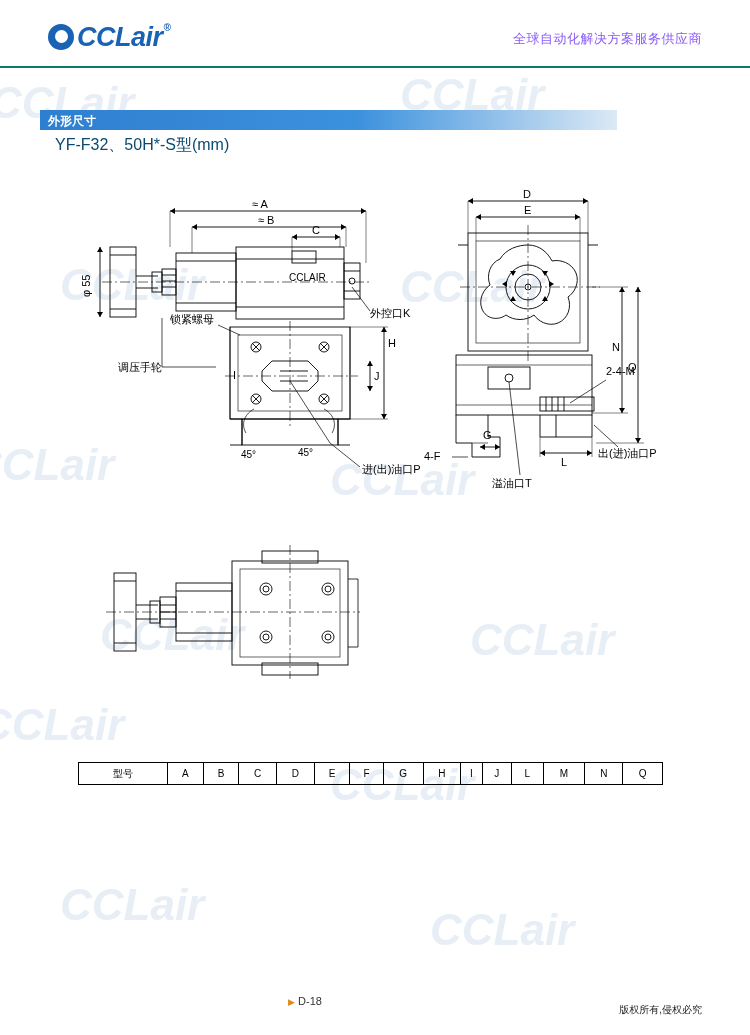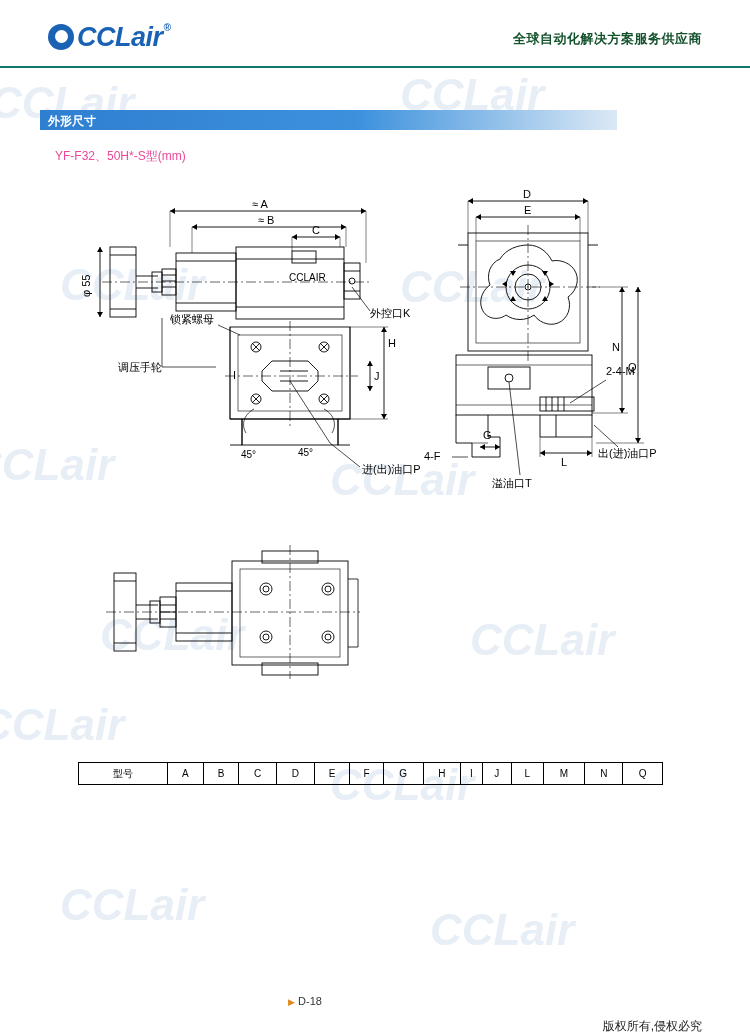--- a/index.html
+++ b/index.html
@@ -58,45 +58,45 @@
     font-size: 10px;
     color: #1a62b3;
     vertical-align: top;
     line-height: 12px;
     margin-left: 1px;
   }
   .header-slogan {
     position: absolute;
     right: 48px; top: 30px;
     font-size: 13px;
-    font-weight: bold;
-    color: #14532d;
+    font-weight: normal;
+    color: #8b5cf6;
     letter-spacing: 0.5px;
   }
 
   
   .section-bar {
     position: absolute;
     left: 40px; top: 110px;
     width: 577px; height: 20px;
     background: linear-gradient(to right, #2f7fd0 0%, #3c91dd 55%, #dce9f5 100%);
   }
   .section-bar-text {
     position: absolute;
     left: 8px; top: 3px;
     font-size: 12px;
     color: #ffffff;
     font-weight: bold;
   }
 
   .subtitle {
     position: absolute;
-    left: 55px; top: 148px;
-    font-size: 12px;
-    color: #ec4899;
+    left: 55px; top: 135px;
+    font-size: 16px;
+    color: #0c4a6e;
   }
 
   
   .drawing {
     position: absolute;
     left: 40px; top: 175px;
     width: 670px; height: 560px;
   }
   .drawing svg { display: block; }
 
@@ -144,22 +144,22 @@
     font-size: 11px;
     color: #333;
   }
   .footer-page .tri {
     color: #e08a1e;
     font-size: 9px;
     margin-right: 3px;
   }
   .footer-copy {
     position: absolute;
-    right: 48px; bottom: 0;
-    font-size: 12px;
+    right: 48px; bottom: 18px;
+    font-size: 10px;
     color: #222;
   }
 </style>
 </head>
 <body>
 
 <div class="wm" style="left:-10px; top:78px; font-size:44px;">CCLair</div>
 <div class="wm" style="left:400px; top:70px; font-size:44px;">CCLair</div>
 <div class="wm" style="left:60px; top:260px; font-size:44px;">CCLair</div>
 <div class="wm" style="left:400px; top:262px; font-size:44px;">CCLair</div>

